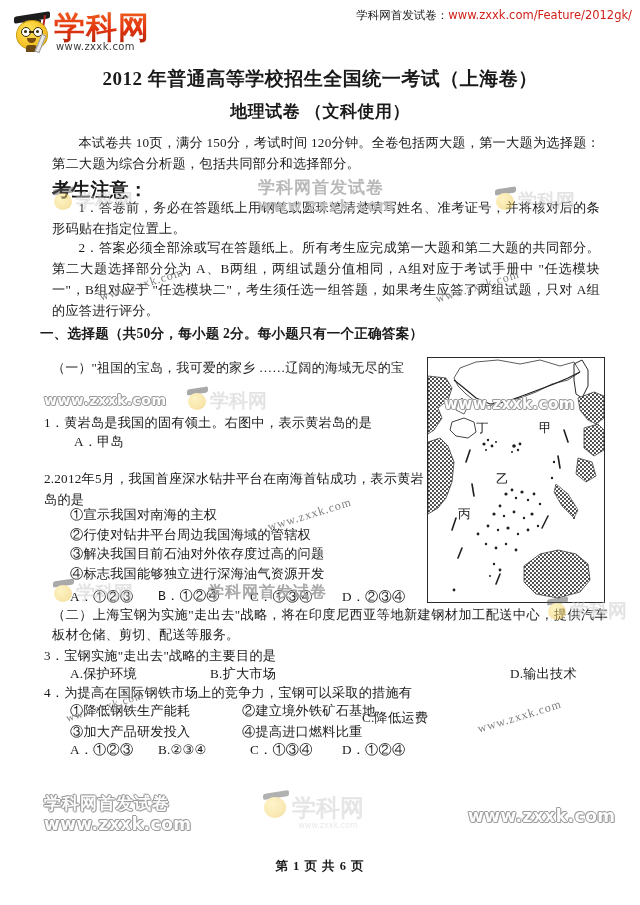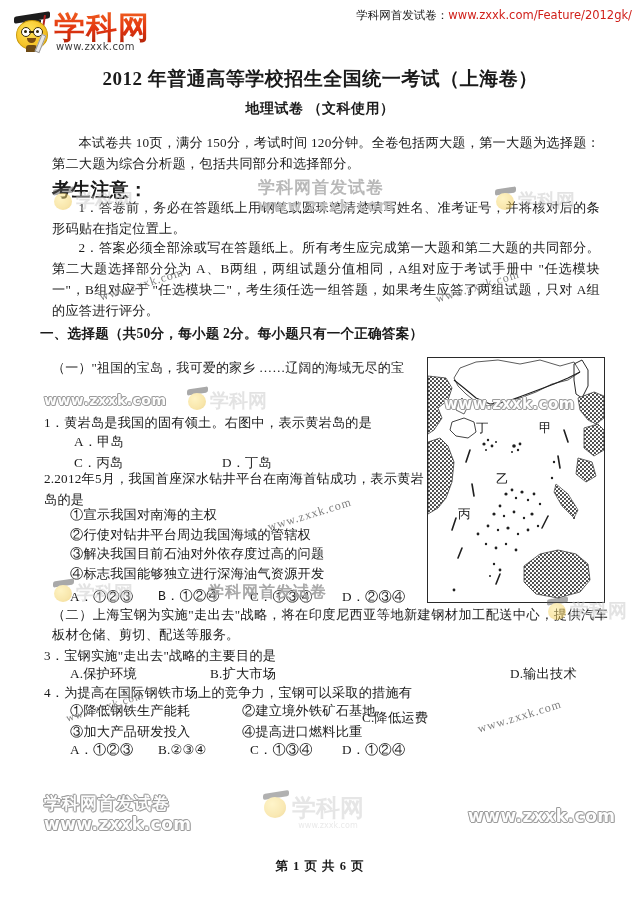--- a/index.html
+++ b/index.html
@@ -62,21 +62,21 @@
   .header-right .label{color:#1a1a1a;}
   .header-right .url{color:#d0201a;}
 
   
   .exam-title{
     position:absolute;left:0;top:66px;width:640px;text-align:center;
     font-size:19px;font-weight:bold;letter-spacing:.5px;
   }
   .exam-subtitle{
     position:absolute;left:0;top:100px;width:640px;text-align:center;
-    font-size:14px;font-weight:bold;letter-spacing:.5px;
+    font-size:17px;font-weight:bold;letter-spacing:.5px;
   }
 
   
   .para{
     position:absolute;font-size:13.2px;line-height:21px;text-align:justify;
     letter-spacing:.2px;
   }
   .intro{left:52px;top:132px;width:548px;text-indent:2em;}
   .notice-title{left:52px;top:179px;width:200px;font-weight:bold;font-size:19px;}
   .notice-1{left:52px;top:197px;width:548px;text-indent:2em;}
@@ -196,24 +196,20 @@
   <div class="para notice-2">2．答案必须全部涂或写在答题纸上。所有考生应完成第一大题和第二大题的共同部分。第二大题选择部分分为 A、B两组，两组试题分值相同，A组对应于考试手册中 "任选模块一"，B组对应于 "任选模块二"，考生须任选一组答题，如果考生应答了两组试题，只对 A组的应答进行评分。</div>
 
   <div class="sec-head">一、选择题（共50分，每小题 2分。每小题只有一个正确答案）</div>
 
   <div class="para grp-1">（一）"祖国的宝岛，我可爱的家乡 ……辽阔的海域无尽的宝</div>
 
   <div class="para q1">1．黄岩岛是我国的固有领土。右图中，表示黄岩岛的是</div>
   <div class="para q1-opts">
     <div class="optrow opt-2col" style="padding-left:26px;">
       <span>A．甲岛</span>
-    </div>
-    <div class="optrow opt-2col" style="padding-left:26px;">
-      <span>C．丙岛</span>
-      <span>D．丁岛</span>
     </div>
   </div>
 
   <div class="para q2">2.2012年5月，我国首座深水钻井平台在南海首钻成功，表示黄岩岛的是</div>
   <div class="para q2-items">
     <div class="num-line" style="padding-left:26px;">①宣示我国对南海的主权</div>
     <div class="num-line" style="padding-left:26px;">②行使对钻井平台周边我国海域的管辖权</div>
     <div class="num-line" style="padding-left:26px;">③解决我国目前石油对外依存度过高的问题</div>
     <div class="num-line" style="padding-left:26px;">④标志我国能够独立进行深海油气资源开发</div>
   </div>

